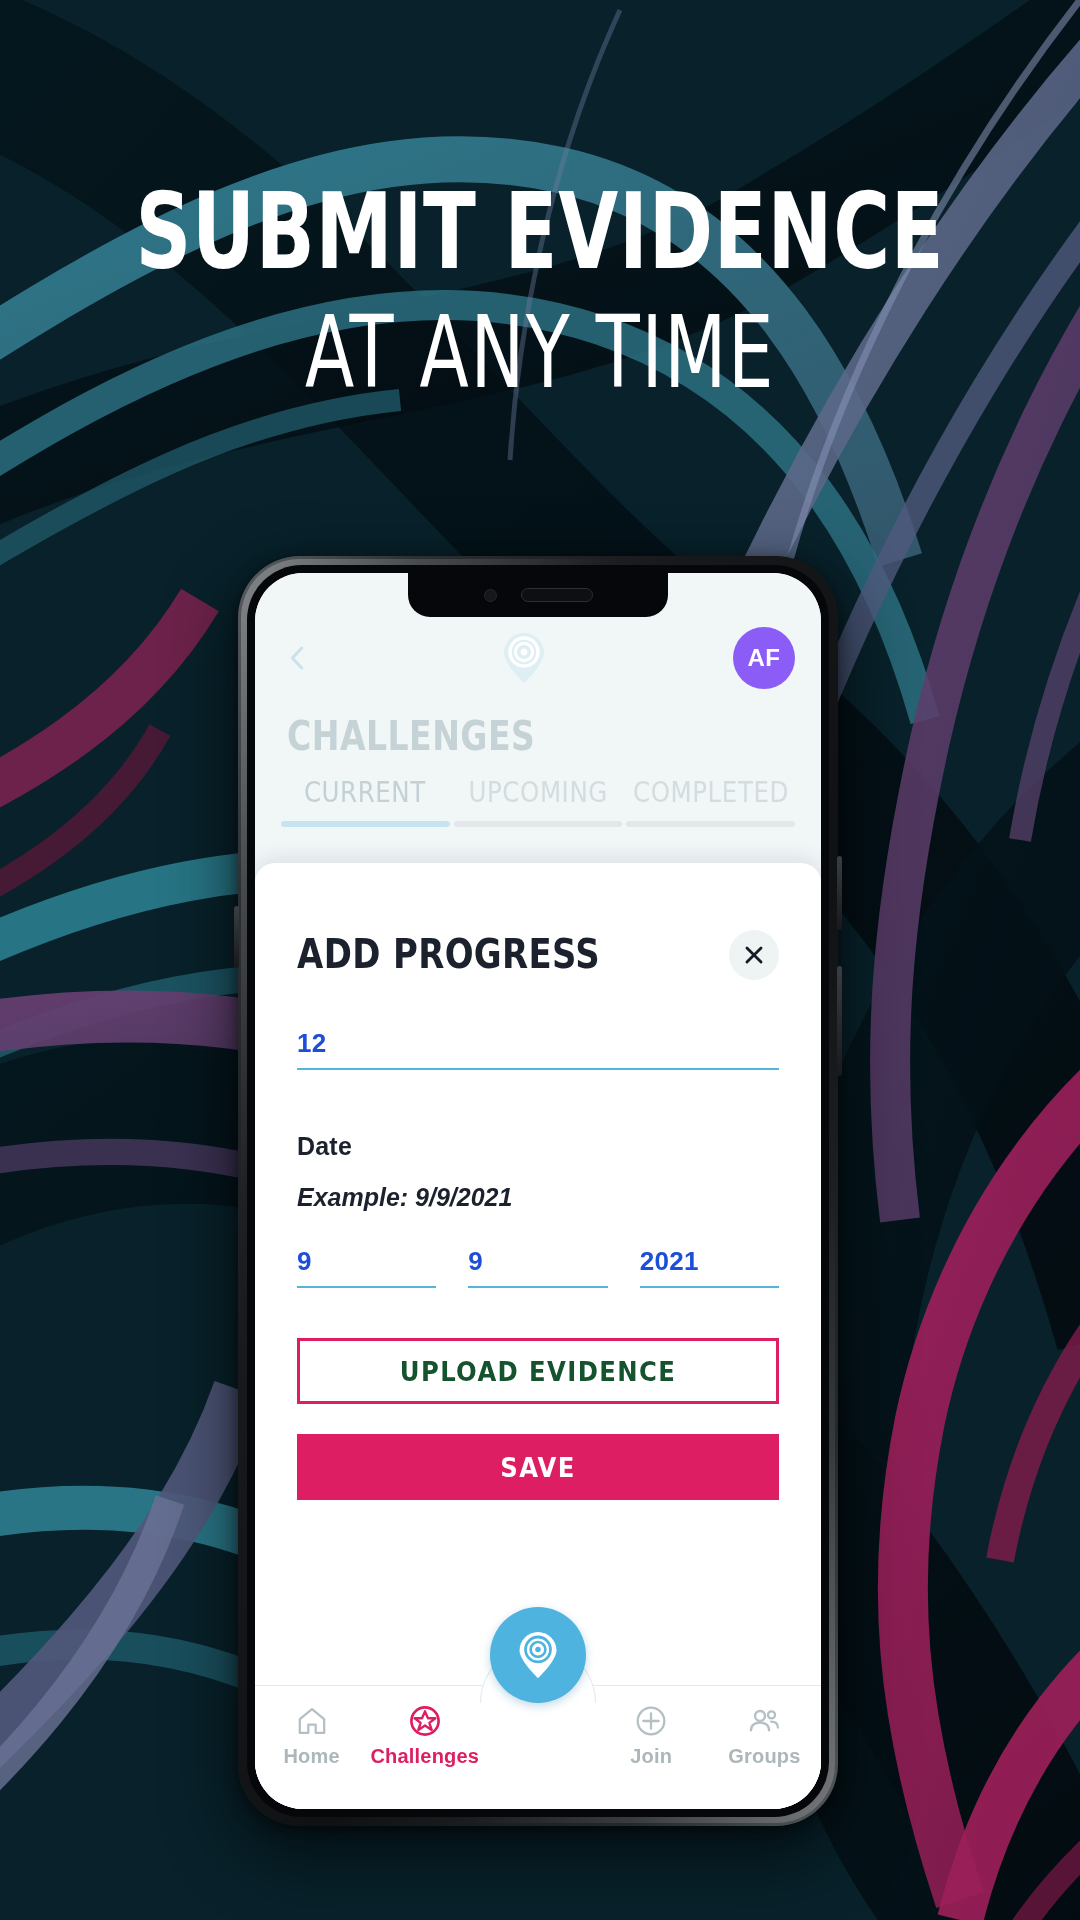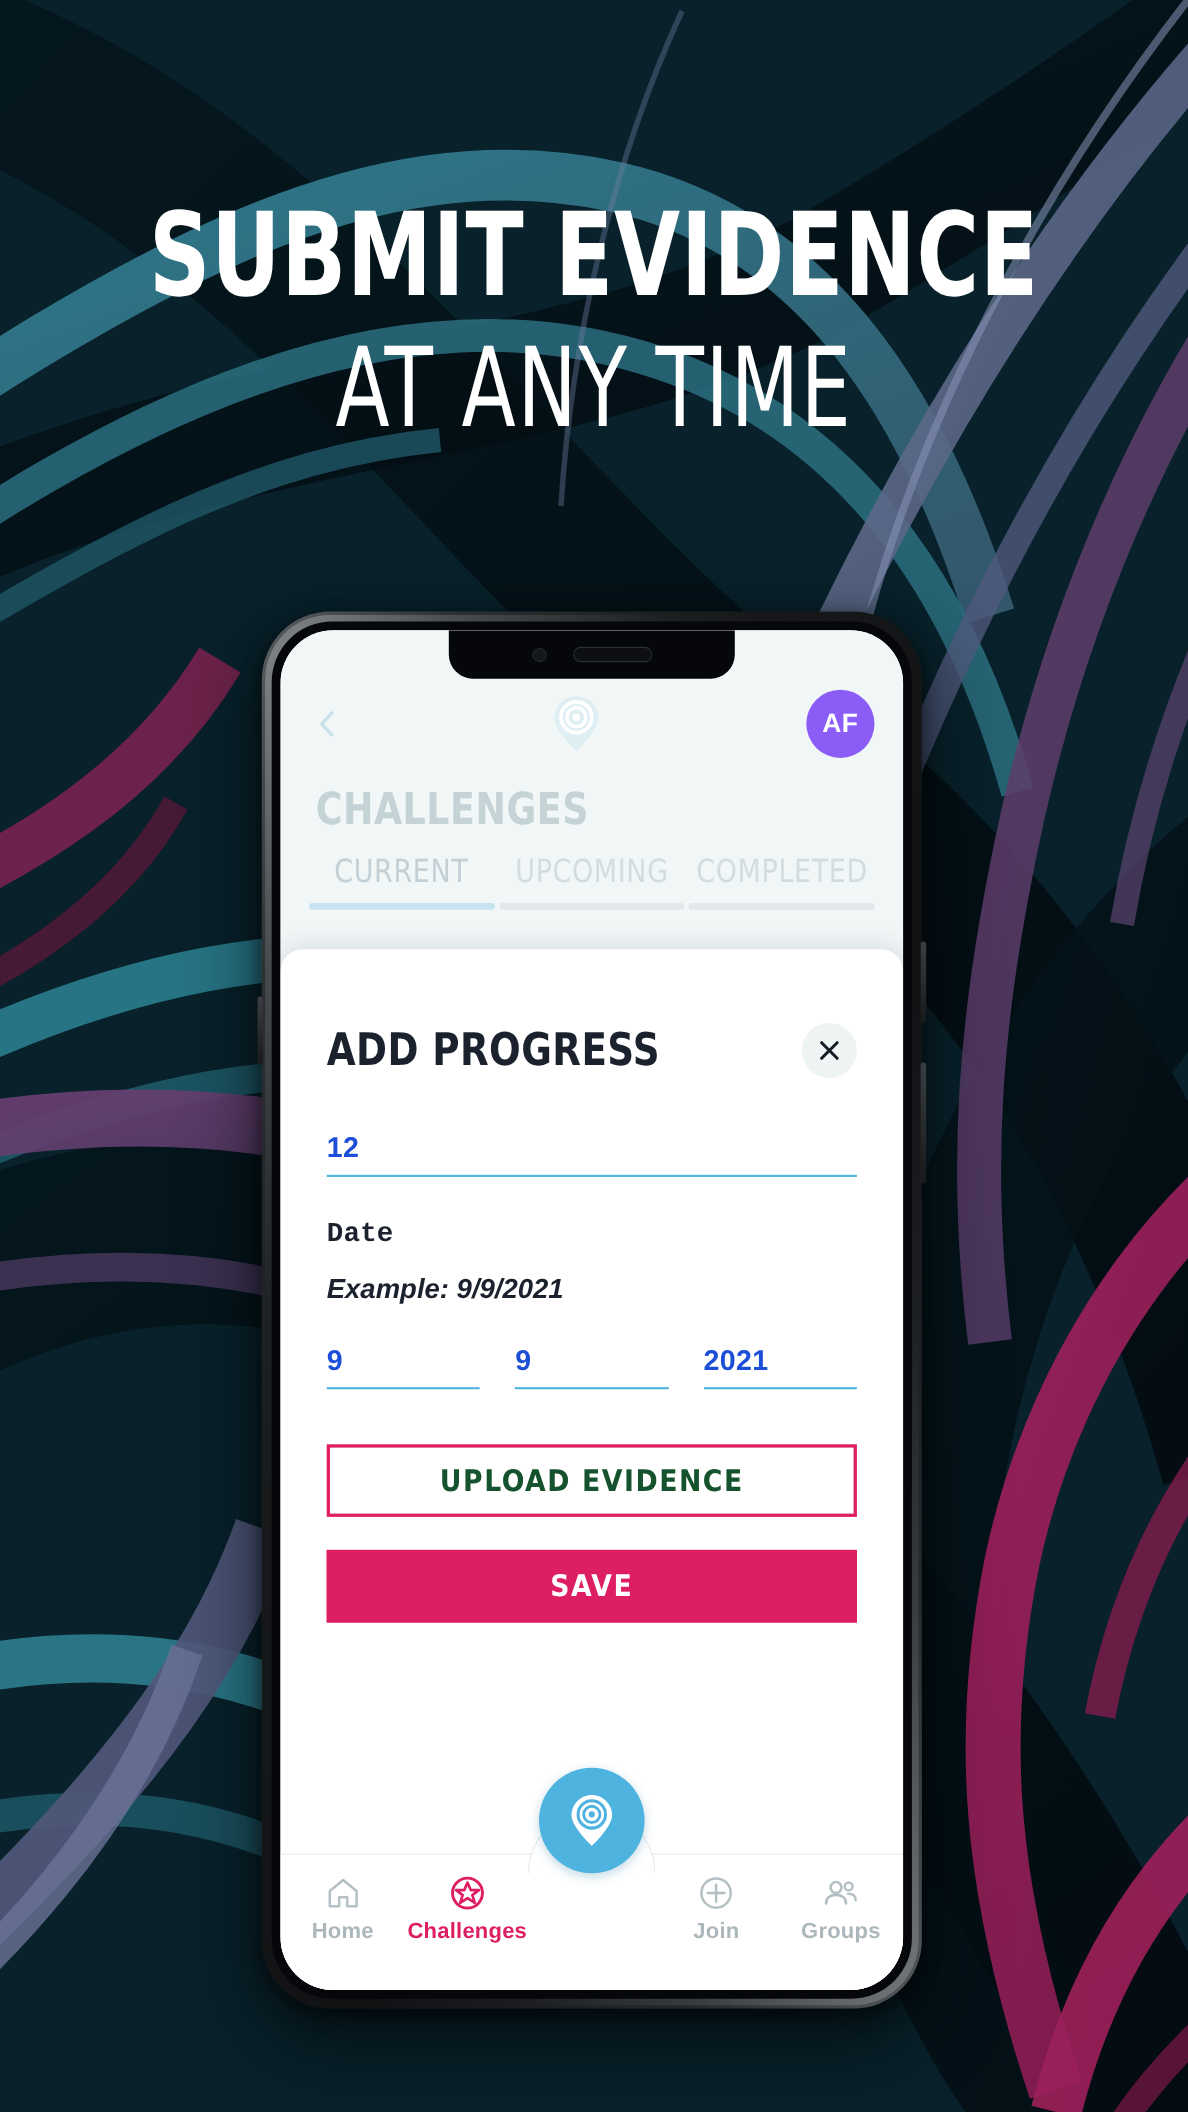--- a/index.html
+++ b/index.html
@@ -273,25 +273,25 @@
     font-size: 26px;
     font-weight: 600;
     color: #1d4ed8;
     font-family: "Liberation Sans Narrow", "Liberation Sans", sans-serif;
     letter-spacing: 0.3px;
     min-height: 32px;
   }
   .progress-field { margin-top: 48px; }
 
   .date-label {
-    margin-top: 37px;
+    margin-top: 62px;
     font-size: 25px;
     font-weight: 600;
     color: #1B222E;
-    font-family: Liberation Mono, monospace;
+    font-family: Liberation Sans, sans-serif;
     letter-spacing: 0.2px;
   }
   .date-example {
     margin-top: 22px;
     font-size: 25px;
     font-style: italic;
     font-weight: 600;
     color: #1B222E;
     font-family: "Liberation Sans Narrow", "Liberation Sans", sans-serif;
   }

